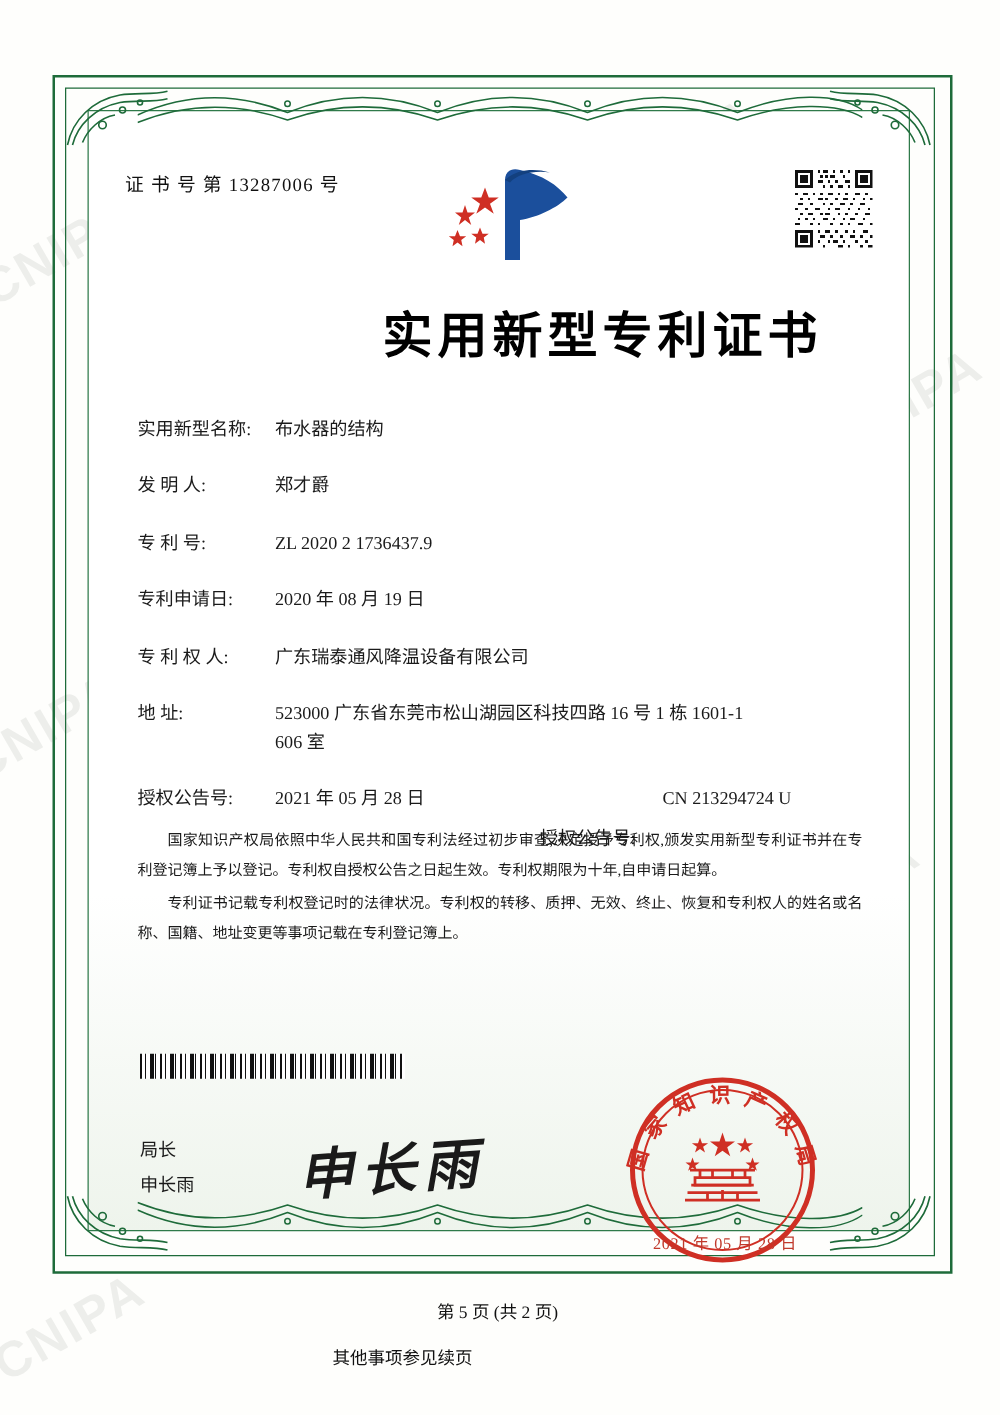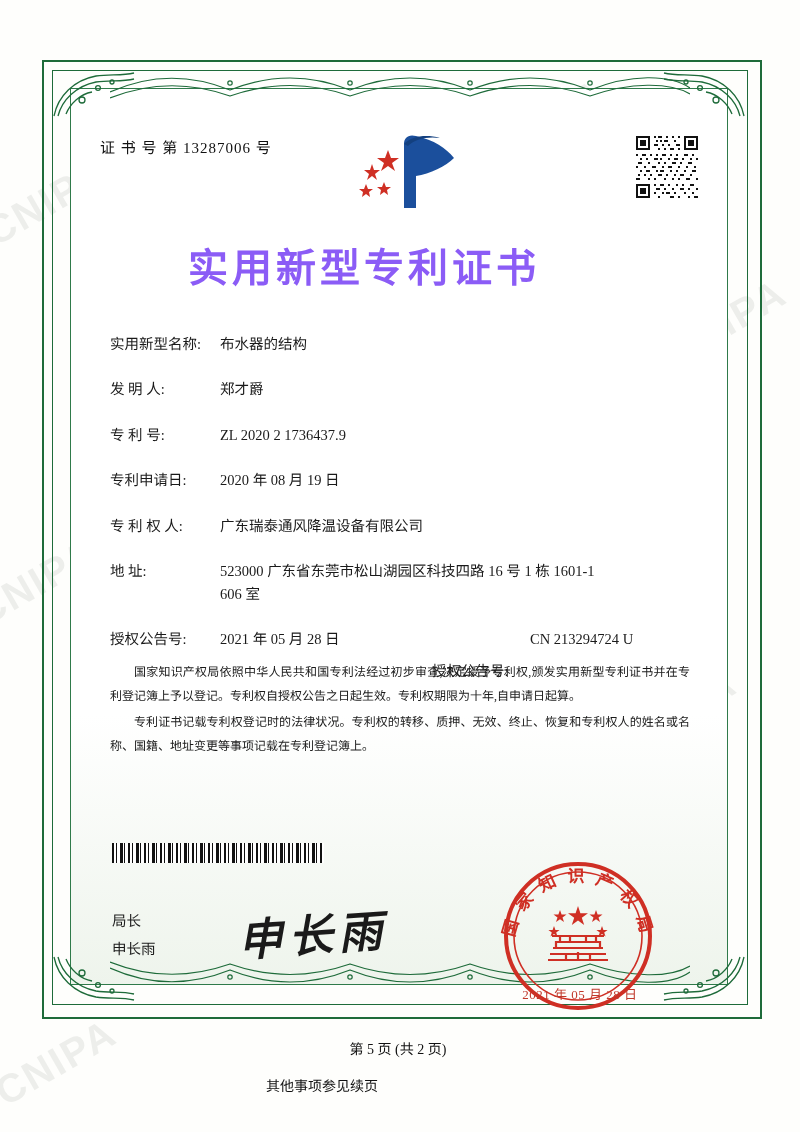--- a/index.html
+++ b/index.html
@@ -123,25 +123,25 @@
   #qr-code {
     position: absolute;
     right: 28px; top: 48px;
     width: 62px; height: 62px;
   }
 
   #doc-title {
     position: absolute;
     left: 0; top: 148px;
     width: 588px;
-    text-align: center;
+    text-align: right;
     font-size: 40px;
     font-weight: 700;
     letter-spacing: 4px;
-    color: #8b5cf6;
+    color: #000000;
     font-family: "Liberation Serif", "DejaVu Serif", serif;
   }
 
   
   #fields {
     position: absolute;
     left: 40px; top: 245px;
     width: 580px;
     font-size: 14.5px;
     line-height: 1.55;

